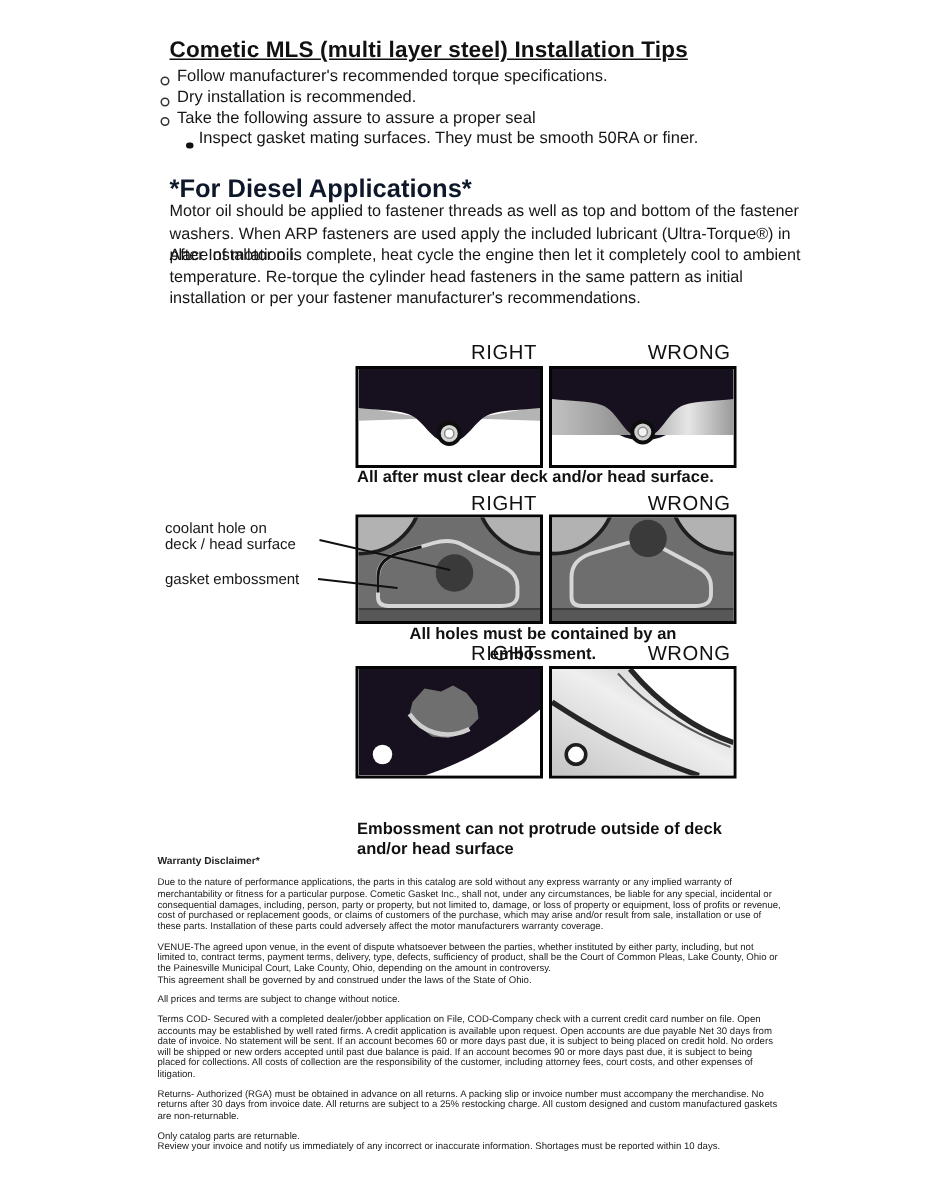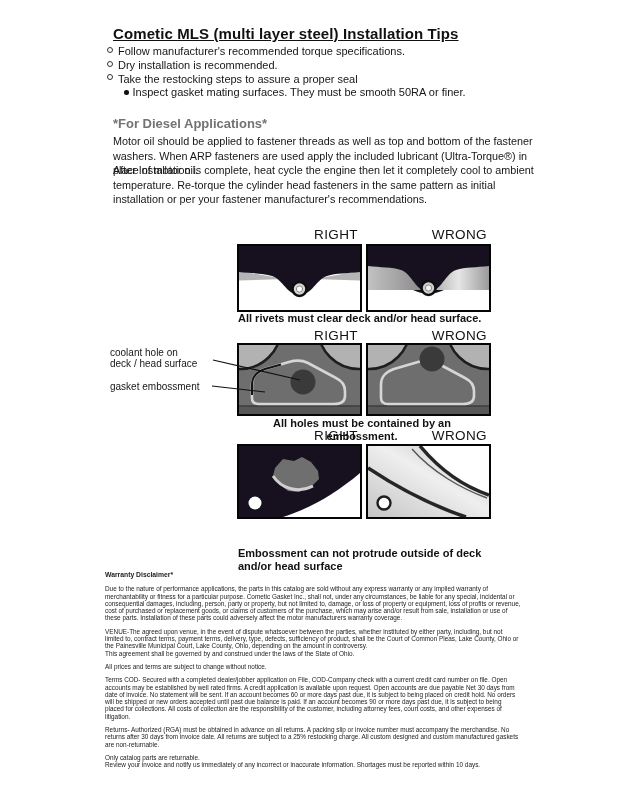--- a/index.html
+++ b/index.html
@@ -1,27 +1,27 @@
 <!DOCTYPE html>
 <html><head>
 <meta charset="utf-8">
 <style>
   html,body{margin:0;padding:0;background:#fff;}
   .page{position:relative;width:558px;height:800px;background:#ffffff;overflow:hidden;
         font-family:"Liberation Sans", sans-serif;color:#1a1a1a;}
   .title{position:absolute;left:113px;top:25px;font-size:15px;font-weight:bold;
          text-decoration:underline;letter-spacing:0.1px;color:#111;}
   .tips{position:absolute;left:107px;top:45px;font-size:11px;line-height:13.8px;color:#161616;}
-  .tip-row{display:flex;align-items:center;}
+  .tip-row{display:flex;align-items:flex-end;}
   .tip-row.sub{padding-left:17px;}
   .marker-o{display:inline-block;width:4px;height:4px;border:1.2px solid #333;border-radius:50%;
             margin-right:5px;flex:none;position:relative;top:-2px;}
   .marker-f{display:inline-block;width:4.5px;height:4.5px;background:#111;border-radius:50%;
             margin-right:4px;flex:none;position:relative;top:-1px;}
-  .sec-head{position:absolute;left:113px;top:116px;font-size:13px;font-weight:bold;color:#737373;}
+  .sec-head{position:absolute;left:113px;top:116px;font-size:17px;font-weight:bold;color:#0f172a;}
   .para{position:absolute;left:113px;width:436px;font-size:10.8px;line-height:14.6px;color:#161616;}
   .p1{top:134px;} .p2{top:163px;} .p3{top:206px;}
   .dlabel{position:absolute;width:121px;text-align:right;font-size:13.5px;color:#111;
           letter-spacing:0.4px;}
   .dbox{position:absolute;width:121px;height:64px;border:2.5px solid #050505;box-sizing:content-box;}
   .dbox svg{display:block;width:100%;height:100%;}
   .caption{position:absolute;font-size:11px;font-weight:bold;color:#111;line-height:12.5px;}
   .sidelabel{position:absolute;left:110px;width:101px;text-align:left;font-size:10px;
              line-height:11px;color:#161616;white-space:nowrap;}
   .leader{position:absolute;left:115px;top:340px;width:250px;height:80px;}
@@ -44,21 +44,21 @@
     <div class="tip-row">
       <span class="marker-o"></span>
       <span>Follow manufacturer's recommended torque specifications.</span>
     </div>
     <div class="tip-row">
       <span class="marker-o"></span>
       <span>Dry installation is recommended.</span>
     </div>
     <div class="tip-row">
       <span class="marker-o"></span>
-      <span>Take the restocking steps to assure a proper seal</span>
+      <span>Take the following assure to assure a proper seal</span>
     </div>
     <div class="tip-row sub">
       <span class="marker-f"></span>
       <span>Inspect gasket mating surfaces.  They must be smooth 50RA or finer.</span>
     </div>
   </div>
 
   <div class="sec-head">*For Diesel Applications*</div>
   <div class="para p1">Motor oil should be applied to fastener threads as well as top and bottom of the fastener washers. When ARP fasteners are used apply the included lubricant (Ultra-Torque®) in place of motor oil.</div>
   <div class="para p2">After Installation is complete, heat cycle the engine then let it completely cool to ambient temperature. Re-torque the cylinder head fasteners in the same pattern as initial installation or per your fastener manufacturer's recommendations.</div>
@@ -88,21 +88,21 @@
       </defs>
       <rect width="121" height="64" fill="#ffffff"></rect>
       <rect x="0" y="17" width="121" height="27" fill="url(#g-deck)"></rect>
       <path d="M0,0 H121 V20 C108,21.5 97,21 88,24 C77,27.5 73,46 60.5,46 C48,46 44,27.5 33,24 C24,21 13,21.5 0,20 Z" fill="#17101f"></path>
       <rect x="0" y="44" width="121" height="20" fill="#ffffff"></rect>
       <path d="M76,44 C71,46.5 66,47.5 60.5,47.5 C55,47.5 50,46.5 45,44 Z" fill="#17101f"></path>
       <circle cx="60.5" cy="42" r="7" fill="#cfcfcf" stroke="#0e0e0e" stroke-width="2.6"></circle>
       <circle cx="60.5" cy="42" r="3.1" fill="#f2f2f2" stroke="#8a8a8a" stroke-width="1"></circle>
     </svg>
   </div>
-  <div class="caption" style="left:238px;top:312px;">All rivets must clear deck and/or head surface.</div>
+  <div class="caption" style="left:238px;top:312px;">All after must clear deck and/or head surface.</div>
 
   <div class="dlabel" style="left:237px;top:328px;">RIGHT</div>
   <div class="dlabel" style="left:366px;top:328px;">WRONG</div>
 
   <div class="sidelabel" style="top:347px;">
     <div>coolant hole on</div>
     <div>deck / head surface</div>
   </div>
   <div class="sidelabel" style="top:381px;">
     <div>gasket embossment</div>

